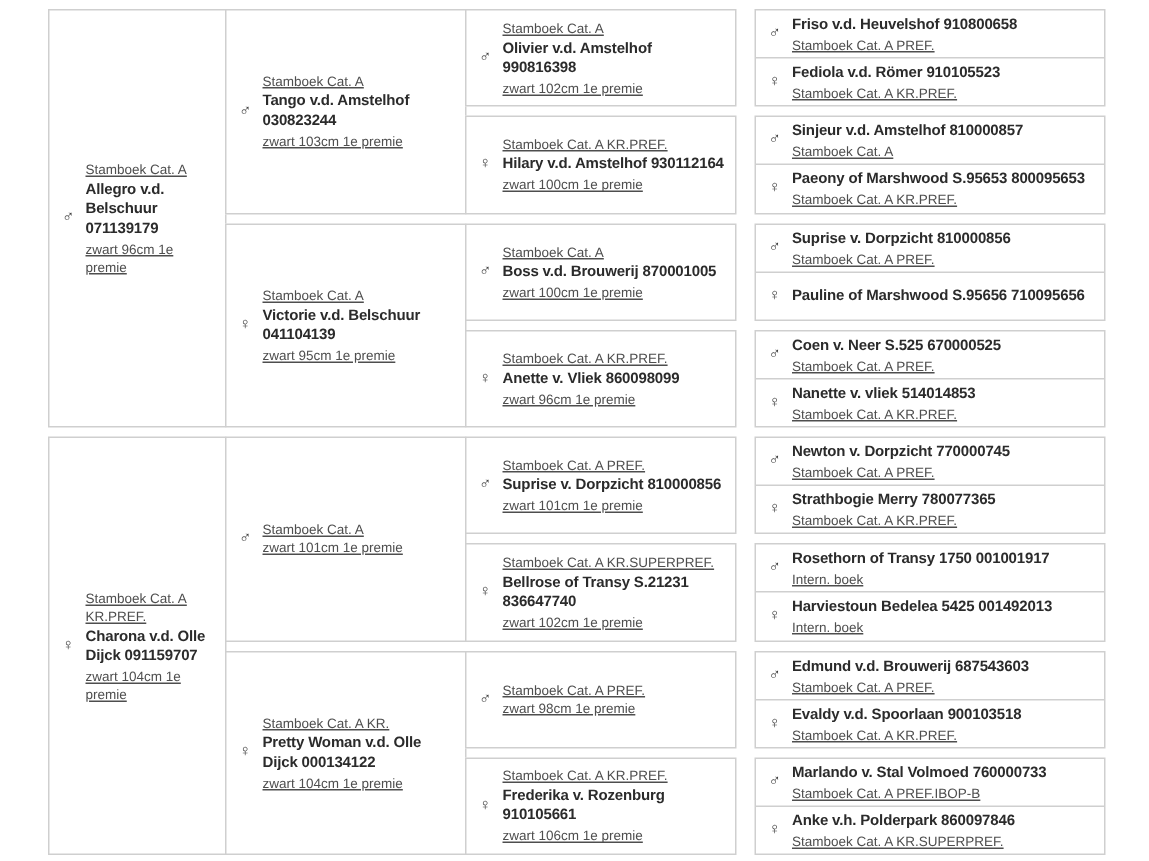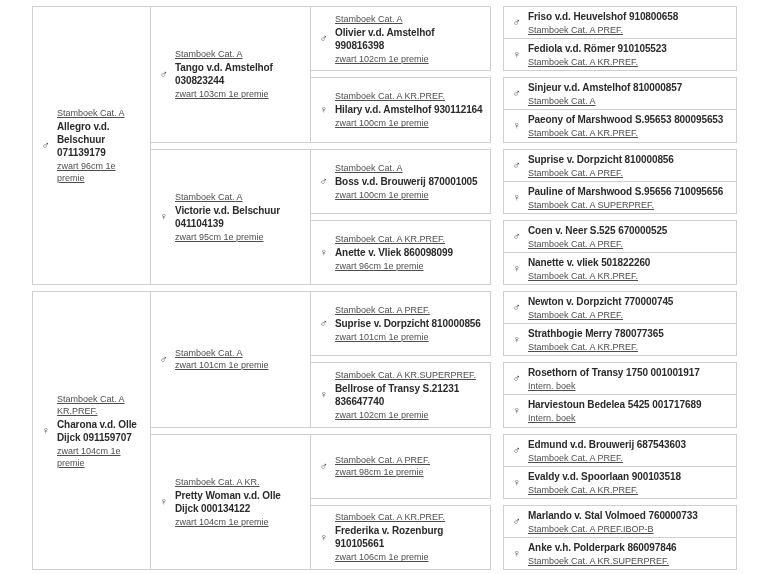--- a/index.html
+++ b/index.html
@@ -207,36 +207,35 @@
           <span class="sex">♂</span>
           <div class="info">
             <div class="name">Suprise v. Dorpzicht 810000856</div>
             <div class="cat">Stamboek Cat. A PREF.</div>
           </div>
         </div>
         <div class="hcell">
           <span class="sex">♀</span>
           <div class="info">
             <div class="name">Pauline of Marshwood S.95656 710095656</div>
-            <div class="cat">Stamboek Cat. A SUPERPREF.</div>
           </div>
         </div>
       </div>
       <div class="pairbox">
         <div class="hcell">
           <span class="sex">♂</span>
           <div class="info">
             <div class="name">Coen v. Neer S.525 670000525</div>
             <div class="cat">Stamboek Cat. A PREF.</div>
           </div>
         </div>
         <div class="hcell">
           <span class="sex">♀</span>
           <div class="info">
-            <div class="name">Nanette v. vliek 501822260</div>
+            <div class="name">Nanette v. vliek 514014853</div>
             <div class="cat">Stamboek Cat. A KR.PREF.</div>
           </div>
         </div>
       </div>
       <div class="pairbox">
         <div class="hcell">
           <span class="sex">♂</span>
           <div class="info">
             <div class="name">Newton v. Dorpzicht 770000745</div>
             <div class="cat">Stamboek Cat. A PREF.</div>
@@ -254,21 +253,21 @@
         <div class="hcell">
           <span class="sex">♂</span>
           <div class="info">
             <div class="name">Rosethorn of Transy 1750 001001917</div>
             <div class="cat">Intern. boek</div>
           </div>
         </div>
         <div class="hcell">
           <span class="sex">♀</span>
           <div class="info">
-            <div class="name">Harviestoun Bedelea 5425 001717689</div>
+            <div class="name">Harviestoun Bedelea 5425 001492013</div>
             <div class="cat">Intern. boek</div>
           </div>
         </div>
       </div>
       <div class="pairbox">
         <div class="hcell">
           <span class="sex">♂</span>
           <div class="info">
             <div class="name">Edmund v.d. Brouwerij 687543603</div>
             <div class="cat">Stamboek Cat. A PREF.</div>

